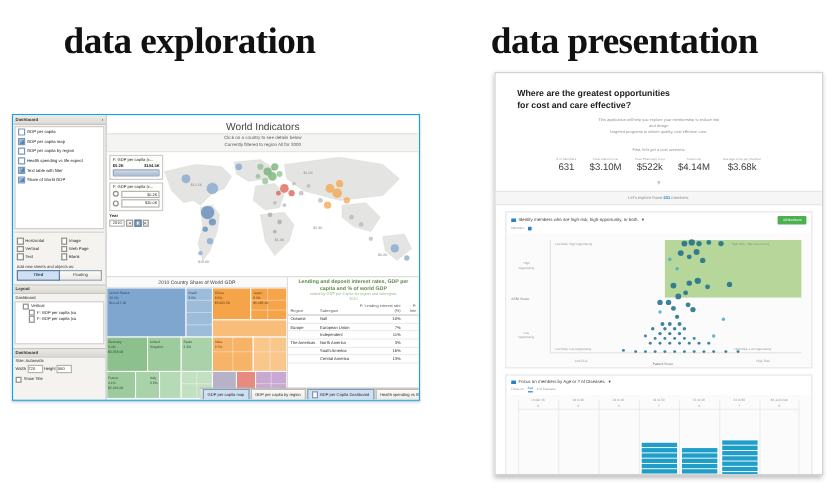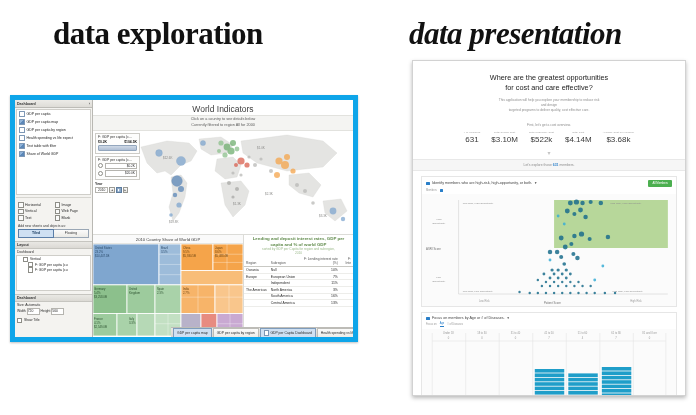--- a/index.html
+++ b/index.html
@@ -13,26 +13,26 @@
   
   .heading{
     position:absolute;
     font-family:"Liberation Serif", serif;
     font-weight:700;
     color:#111111;
     letter-spacing:-0.5px;
     white-space:nowrap;
   }
   #heading-left{left:53px;top:16px;font-size:31px;}
-  #heading-right{left:409px;top:16px;font-size:31px;font-style:italic;}
+  #heading-right{left:409px;top:16px;font-size:31px;}
 
   
   .tableau-win{
     position:absolute;left:10px;top:95px;width:338px;height:237px;
-    background:#f2f1ee;border:5px solid #0ea5e9;
+    background:#f2f1ee;border:1px solid #0ea5e9;
     box-shadow:0 1px 2px rgba(0,0,0,.25);
     overflow:hidden;font-size:3.4px;color:#2b2b2b;
   }
   
   .dock{position:absolute;left:0;top:0;width:77px;height:237px;background:#f4f3f0;border-right:1px solid #b9b8b3;}
   .dock-hdr{
     height:7px;background:linear-gradient(#ecebe7,#dedcd7);
     border-bottom:1px solid #bdbcb7;display:flex;align-items:center;
     justify-content:space-between;padding:0 2px;font-size:3.6px;font-weight:700;color:#333;
   }
@@ -121,21 +121,21 @@
   .tab.active{background:#cfe0f2;border-color:#7f9cbb;}
   .tab .tico{width:3.2px;height:3.2px;border:1px solid #7d97b5;background:#fff;}
 
   
   .present{
     position:absolute;left:412px;top:60px;width:272px;height:334px;
     background:#ffffff;border:1px solid #d2d2d2;
     box-shadow:0 2px 4px rgba(0,0,0,.28);overflow:hidden;
   }
   .p-title{
-    text-align:center;font-weight:400;color:#1c1c1c;font-size:7.3px;line-height:1.35;
+    text-align:left;font-weight:700;color:#1c1c1c;font-size:7.3px;line-height:1.35;
     padding:12px 18px 0;
   }
   .p-desc{text-align:center;color:#8d8d8d;font-size:3.3px;line-height:1.55;padding:5px 22px 0;}
   .p-lead{text-align:center;color:#8d8d8d;font-size:3.3px;padding:10px 0 0;}
   .kpis{display:flex;justify-content:center;gap:11px;padding:4px 0 0;}
   .kpi{text-align:center;}
   .kpi-l{font-size:2.5px;color:#9a9a9a;letter-spacing:.1px;white-space:nowrap;}
   .kpi-v{font-size:8px;color:#3a3a3a;margin-top:1px;font-weight:400;}
   .caret{text-align:center;color:#c4c4c4;font-size:6px;line-height:6px;padding:6px 0 3px;}
   .band{

